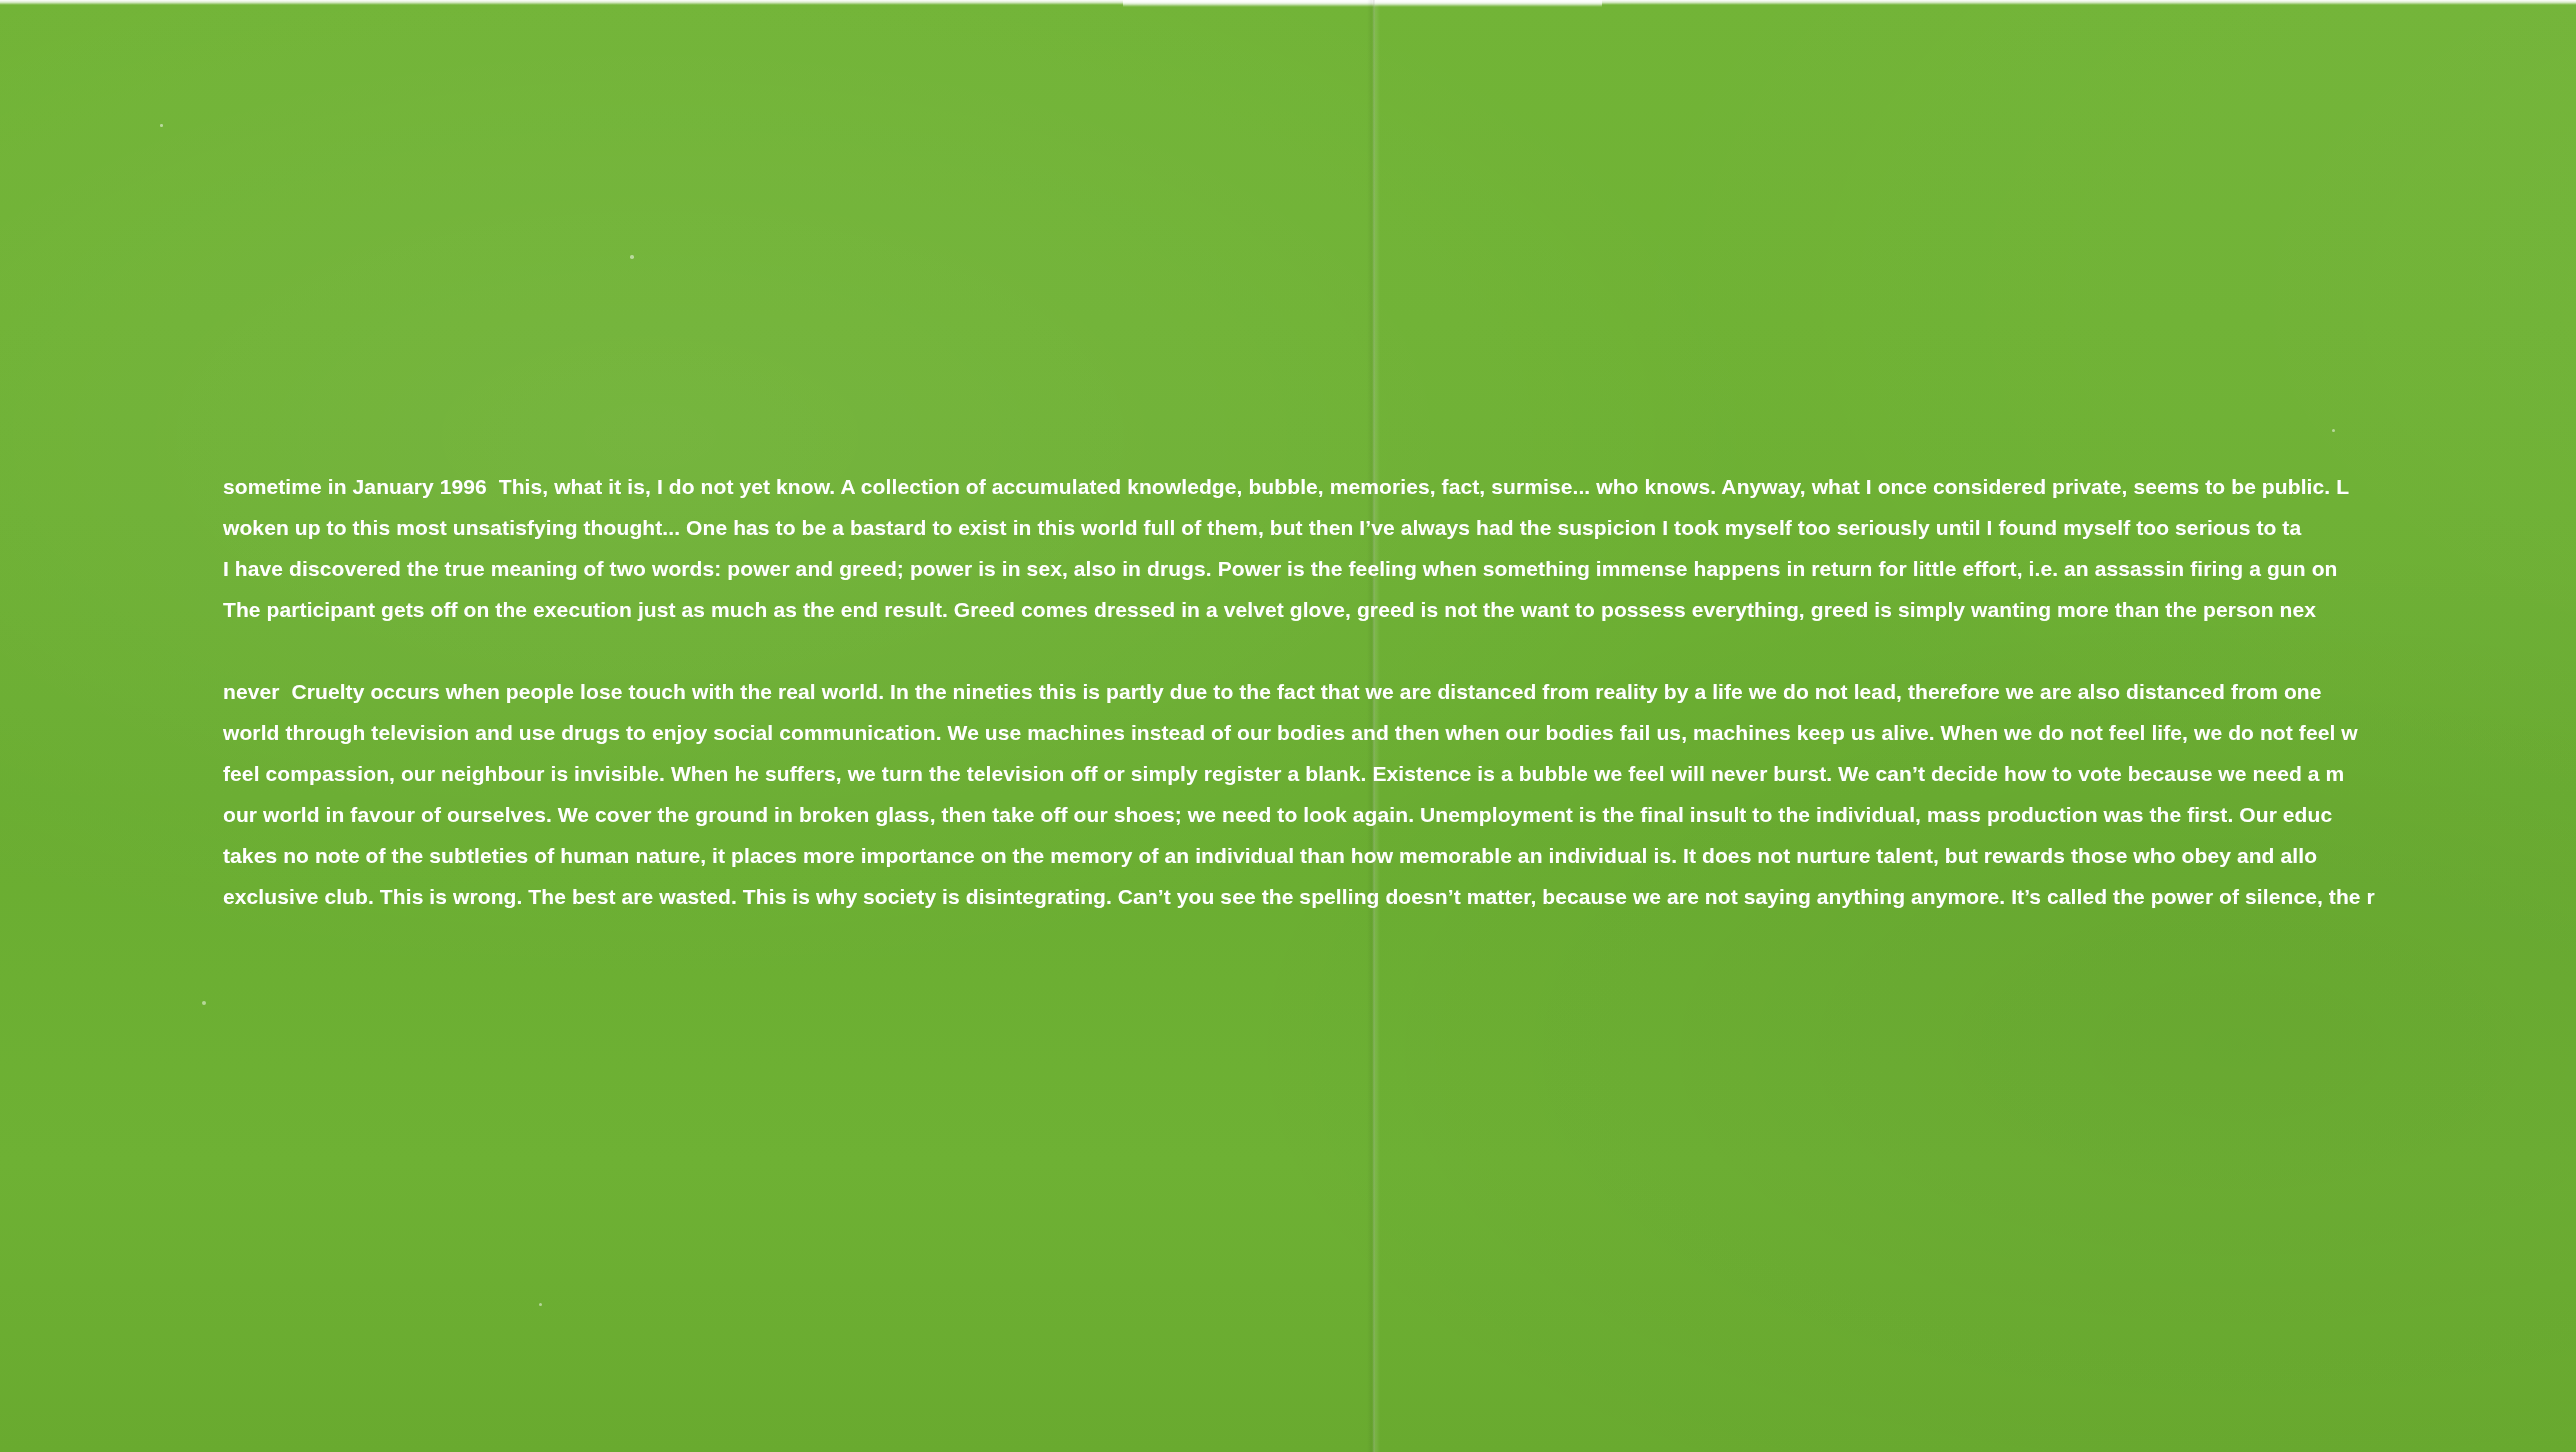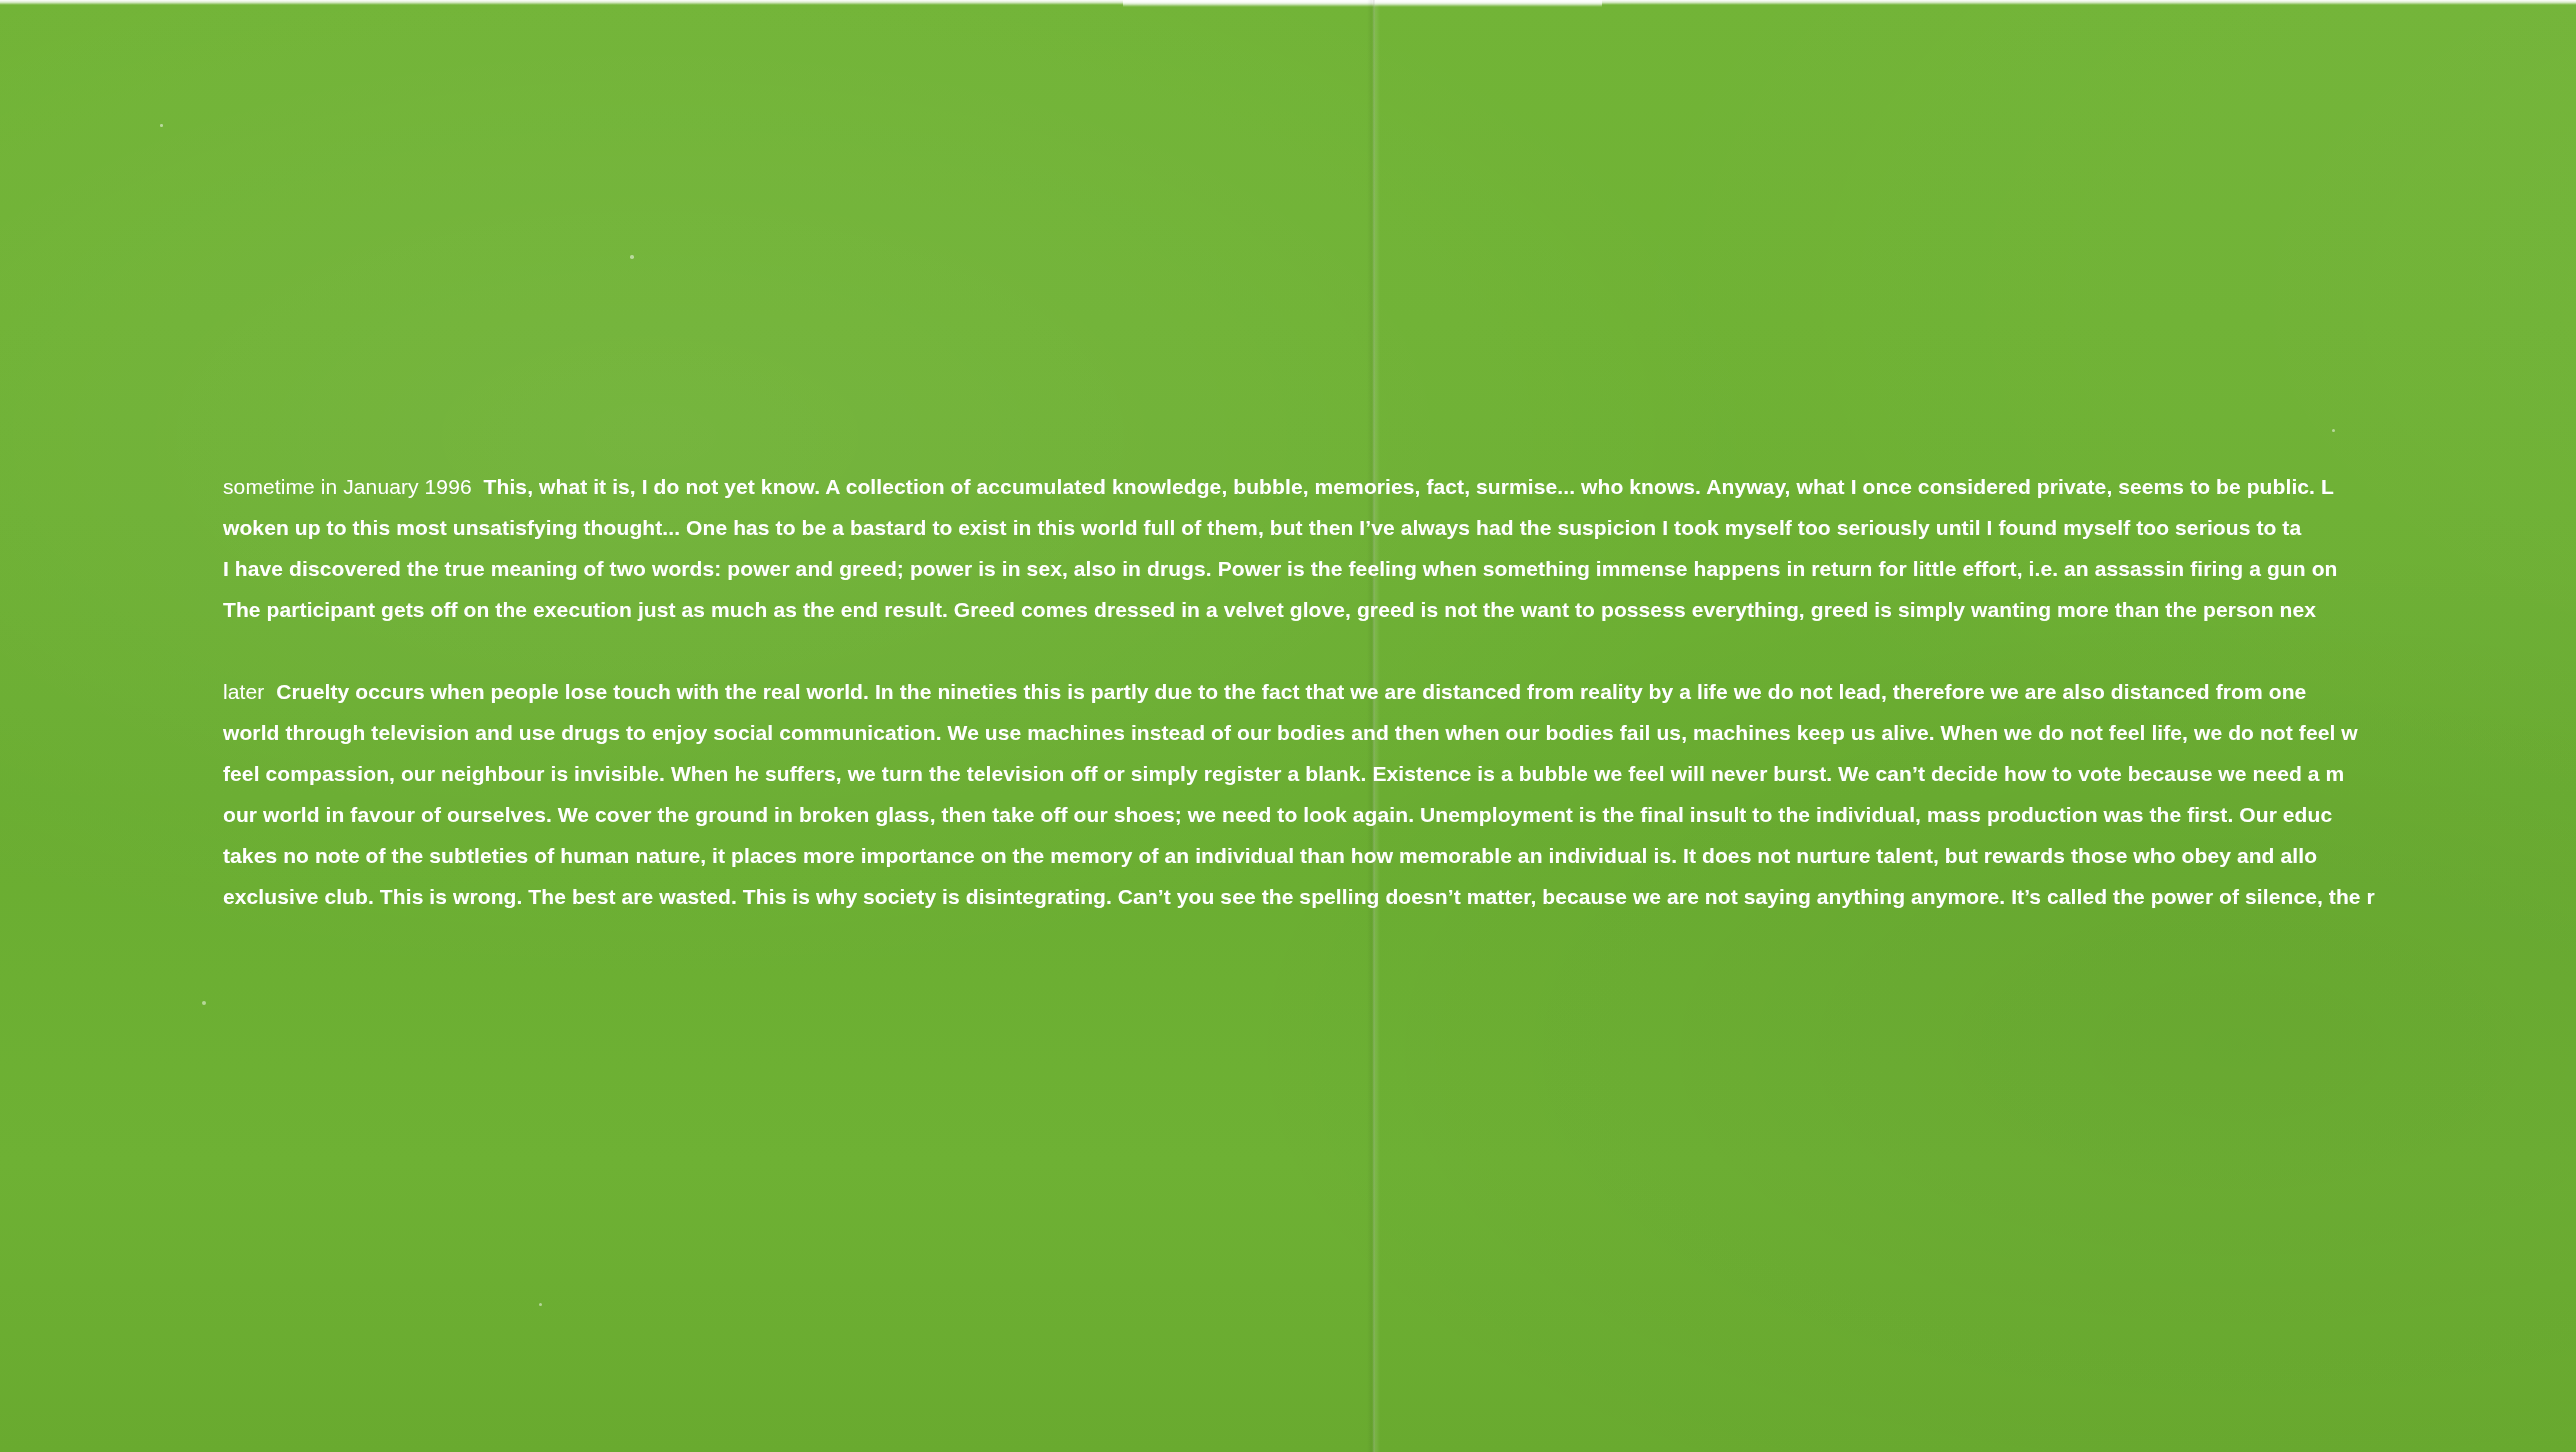--- a/index.html
+++ b/index.html
@@ -74,21 +74,21 @@
   }
   .para {
     font-size: 21px;
     line-height: 41px;
     letter-spacing: 0.1px;
     font-weight: bold;
     white-space: nowrap;
     text-shadow: 0 0 0.5px rgba(255,255,255,0.25);
   }
   .para .stamp {
-    font-weight: normal;
+    font-weight: bold;
     letter-spacing: 0.1px;
   }
   .para-gap {
     height: 41px;
   }
   .line {
     display: block;
     white-space: nowrap;
   }
 </style>
@@ -116,21 +116,21 @@
     <div class="para">
       <span class="line"><span class="stamp">sometime in January 1996</span>&nbsp;&nbsp;<span>This, what it is, I do not yet know. A collection of accumulated knowledge, bubble, memories, fact, surmise... who knows. Anyway, what I once considered private, seems to be public. L</span></span>
       <span class="line">woken up to this most unsatisfying thought... One has to be a bastard to exist in this world full of them, but then I’ve always had the suspicion I took myself too seriously until I found myself too serious to ta</span>
       <span class="line">I have discovered the true meaning of two words: power and greed; power is in sex, also in drugs. Power is the feeling when something immense happens in return for little effort, i.e. an assassin firing a gun on</span>
       <span class="line">The participant gets off on the execution just as much as the end result. Greed comes dressed in a velvet glove, greed is not the want to possess everything, greed is simply wanting more than the person nex</span>
     </div>
 
     <div class="para-gap"></div>
 
     <div class="para">
-      <span class="line"><span class="stamp">later</span>&nbsp;&nbsp;<span>Cruelty occurs when people lose touch with the real world. In the nineties this is partly due to the fact that we are distanced from reality by a life we do not lead, therefore we are also distanced from one</span></span>
+      <span class="line"><span class="stamp">never</span>&nbsp;&nbsp;<span>Cruelty occurs when people lose touch with the real world. In the nineties this is partly due to the fact that we are distanced from reality by a life we do not lead, therefore we are also distanced from one</span></span>
       <span class="line">world through television and use drugs to enjoy social communication. We use machines instead of our bodies and then when our bodies fail us, machines keep us alive. When we do not feel life, we do not feel w</span>
       <span class="line">feel compassion, our neighbour is invisible. When he suffers, we turn the television off or simply register a blank. Existence is a bubble we feel will never burst. We can’t decide how to vote because we need a m</span>
       <span class="line">our world in favour of ourselves. We cover the ground in broken glass, then take off our shoes; we need to look again. Unemployment is the final insult to the individual, mass production was the first. Our educ</span>
       <span class="line">takes no note of the subtleties of human nature, it places more importance on the memory of an individual than how memorable an individual is. It does not nurture talent, but rewards those who obey and allo</span>
       <span class="line">exclusive club. This is wrong. The best are wasted. This is why society is disintegrating. Can’t you see the spelling doesn’t matter, because we are not saying anything anymore. It’s called the power of silence, the r</span>
     </div>
 
   </div>
 </div>
 

